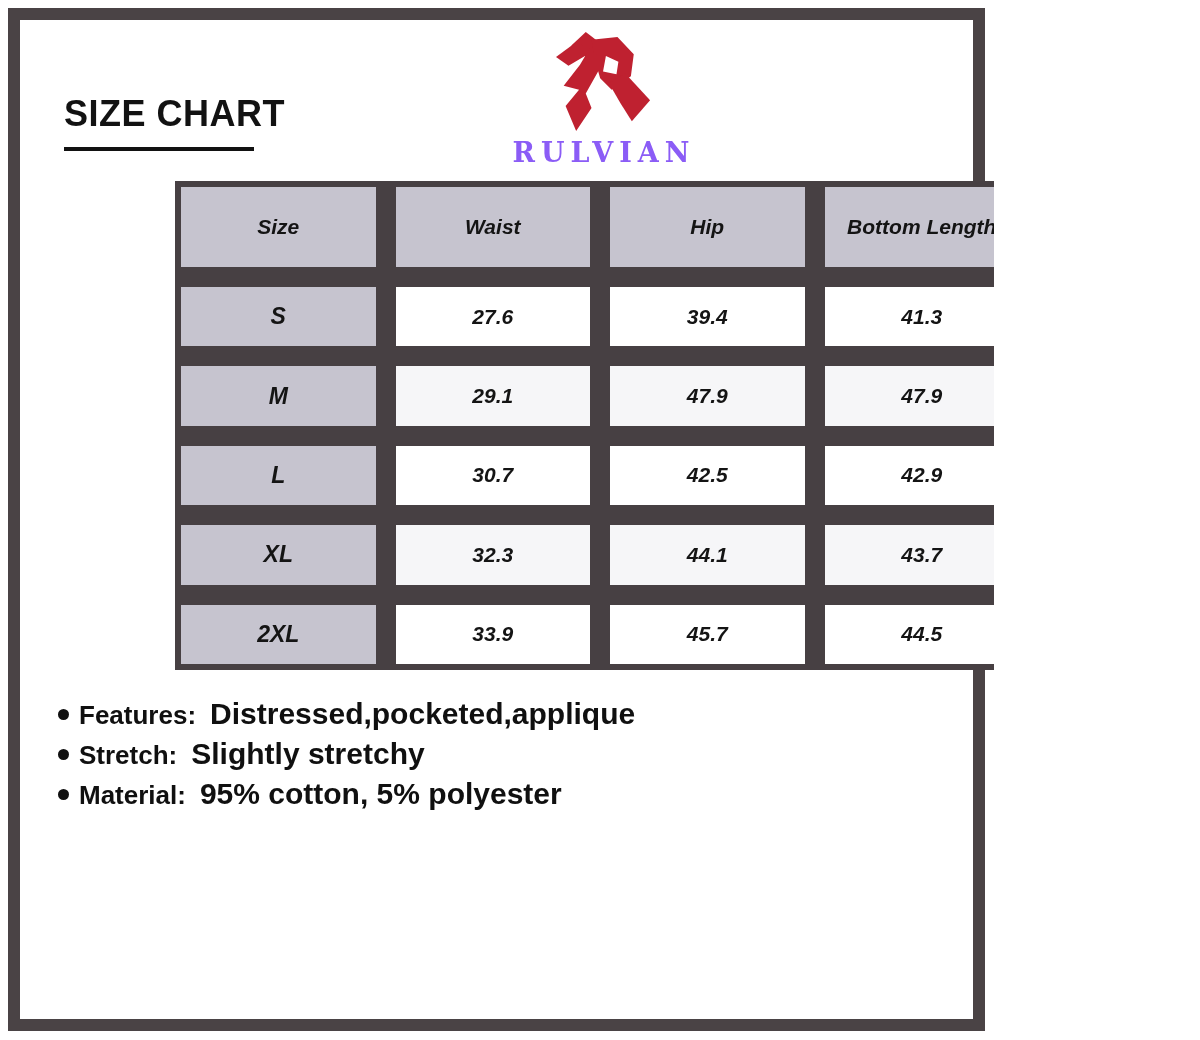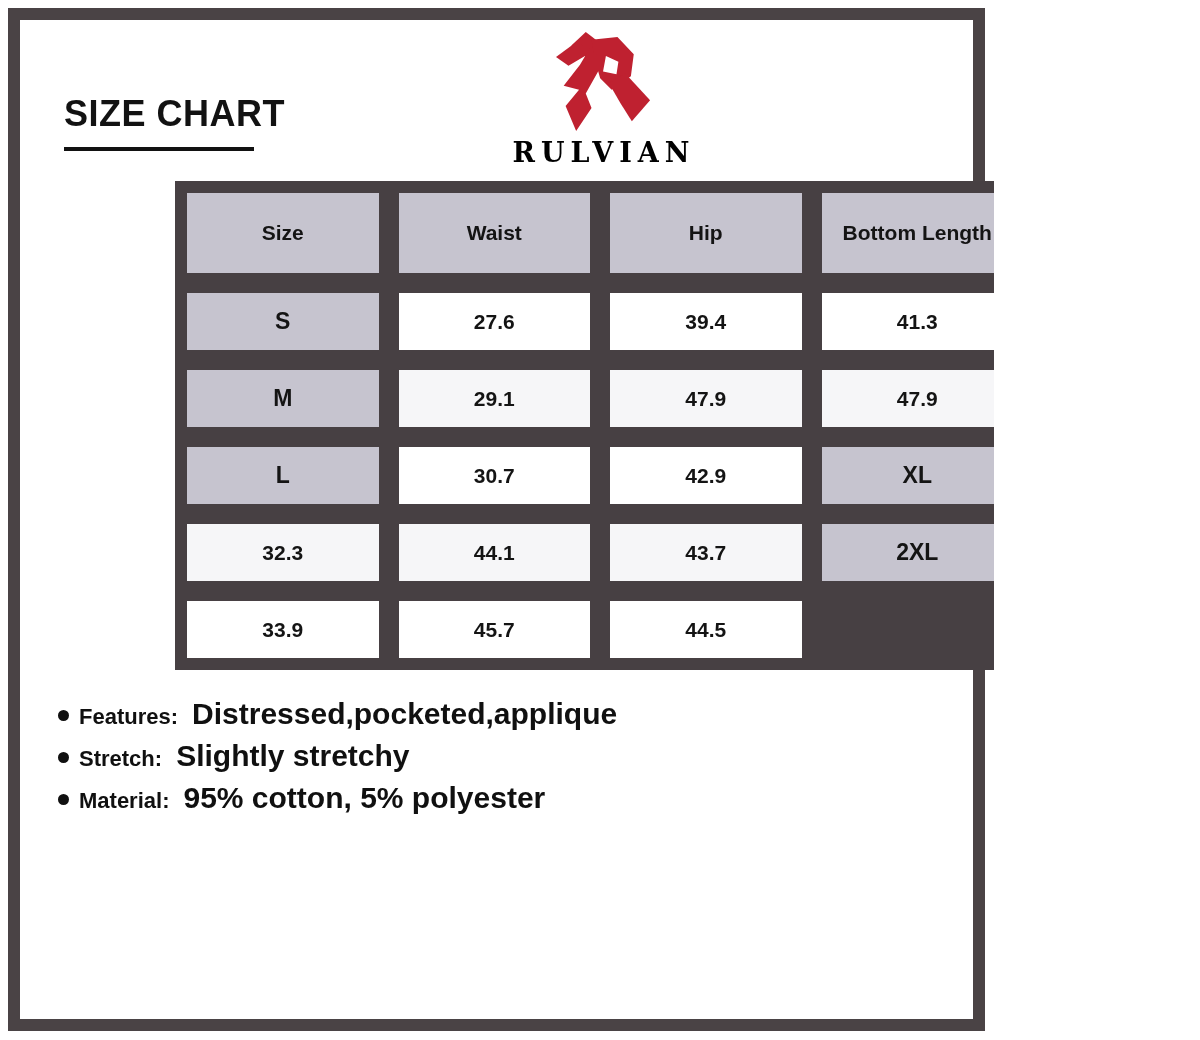--- a/index.html
+++ b/index.html
@@ -29,33 +29,34 @@
   
   .logo-block{
     position:absolute;left:0;top:30px;width:1200px;
     display:flex;flex-direction:column;align-items:center;
     transform:translateX(4px);
   }
   .logo-mark{width:96px;height:104px;}
   .brand-name{
     margin-top:3px;
     font-family:"DejaVu Serif", serif;
-    font-size:27px;font-weight:bold;color:#000000;
+    font-size:27px;font-weight:bold;color:#8b5cf6;
     letter-spacing:6px;
   }
   
   .size-table{
     position:absolute;left:175px;top:181px;width:850px;height:489px;
     background:#474043;
     box-sizing:border-box;
-    padding:12px;
+    padding:6px;
     display:grid;
     grid-template-columns:repeat(4,1fr);
     grid-template-rows:80px repeat(5,1fr);
     gap:20px;
+    font-style:italic;
   }
   .cell{
     display:flex;align-items:center;justify-content:center;
     font-weight:bold;color:#141414;
   }
   .cell.head{background:#c6c4cf;font-size:21px;}
   .cell.size{background:#c6c4cf;font-size:23px;}
   .cell.val{background:#ffffff;font-size:21px;}
   .cell.val.alt{background:#f6f6f8;}
   
@@ -66,21 +67,21 @@
   .details li{
     display:flex;align-items:baseline;
     margin-bottom:11px;line-height:28px;
     color:#101010;
   }
   .dot{
     width:11px;height:11px;border-radius:50%;
     background:#101010;flex:0 0 auto;
     margin-right:10px;align-self:center;
   }
-  .detail-label{font-size:22px;font-weight:bold;margin-right:14px;white-space:nowrap;text-align:right;}
+  .detail-label{font-size:26px;font-weight:bold;margin-right:14px;white-space:nowrap;text-align:right;}
   .detail-value{font-size:30px;font-weight:bold;}
 </style>
 </head>
 <body>
 
 <div class="page">
   <div class="frame"></div>
 
   <div class="title-block">
     <div class="page-title">SIZE CHART</div>
@@ -118,20 +119,21 @@
     <div class="cell val">39.4</div>
     <div class="cell val">41.3</div>
 
     <div class="cell size">M</div>
     <div class="cell val alt">29.1</div>
     <div class="cell val alt">47.9</div>
     <div class="cell val alt">47.9</div>
 
     <div class="cell size">L</div>
     <div class="cell val">30.7</div>
+    <div class="cell val">42.5</div>
     <div class="cell val">42.9</div>
 
     <div class="cell size">XL</div>
     <div class="cell val alt">32.3</div>
     <div class="cell val alt">44.1</div>
     <div class="cell val alt">43.7</div>
 
     <div class="cell size">2XL</div>
     <div class="cell val">33.9</div>
     <div class="cell val">45.7</div>

